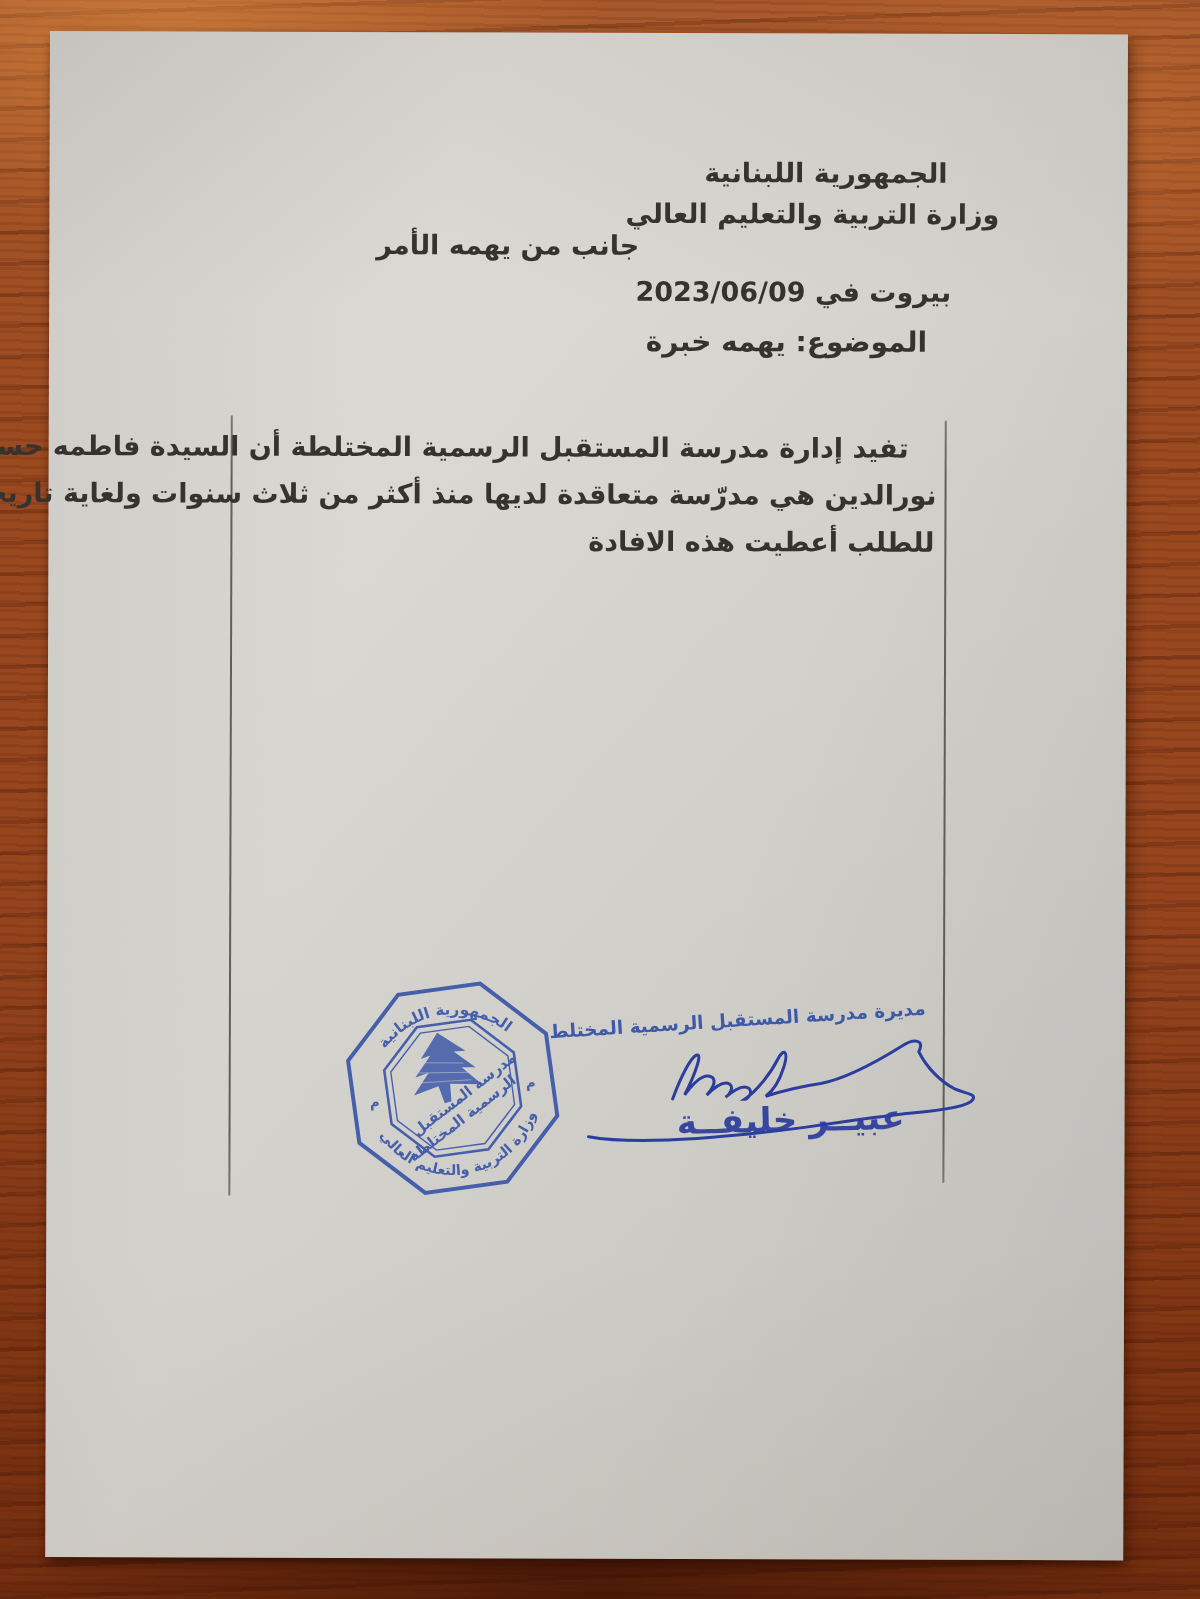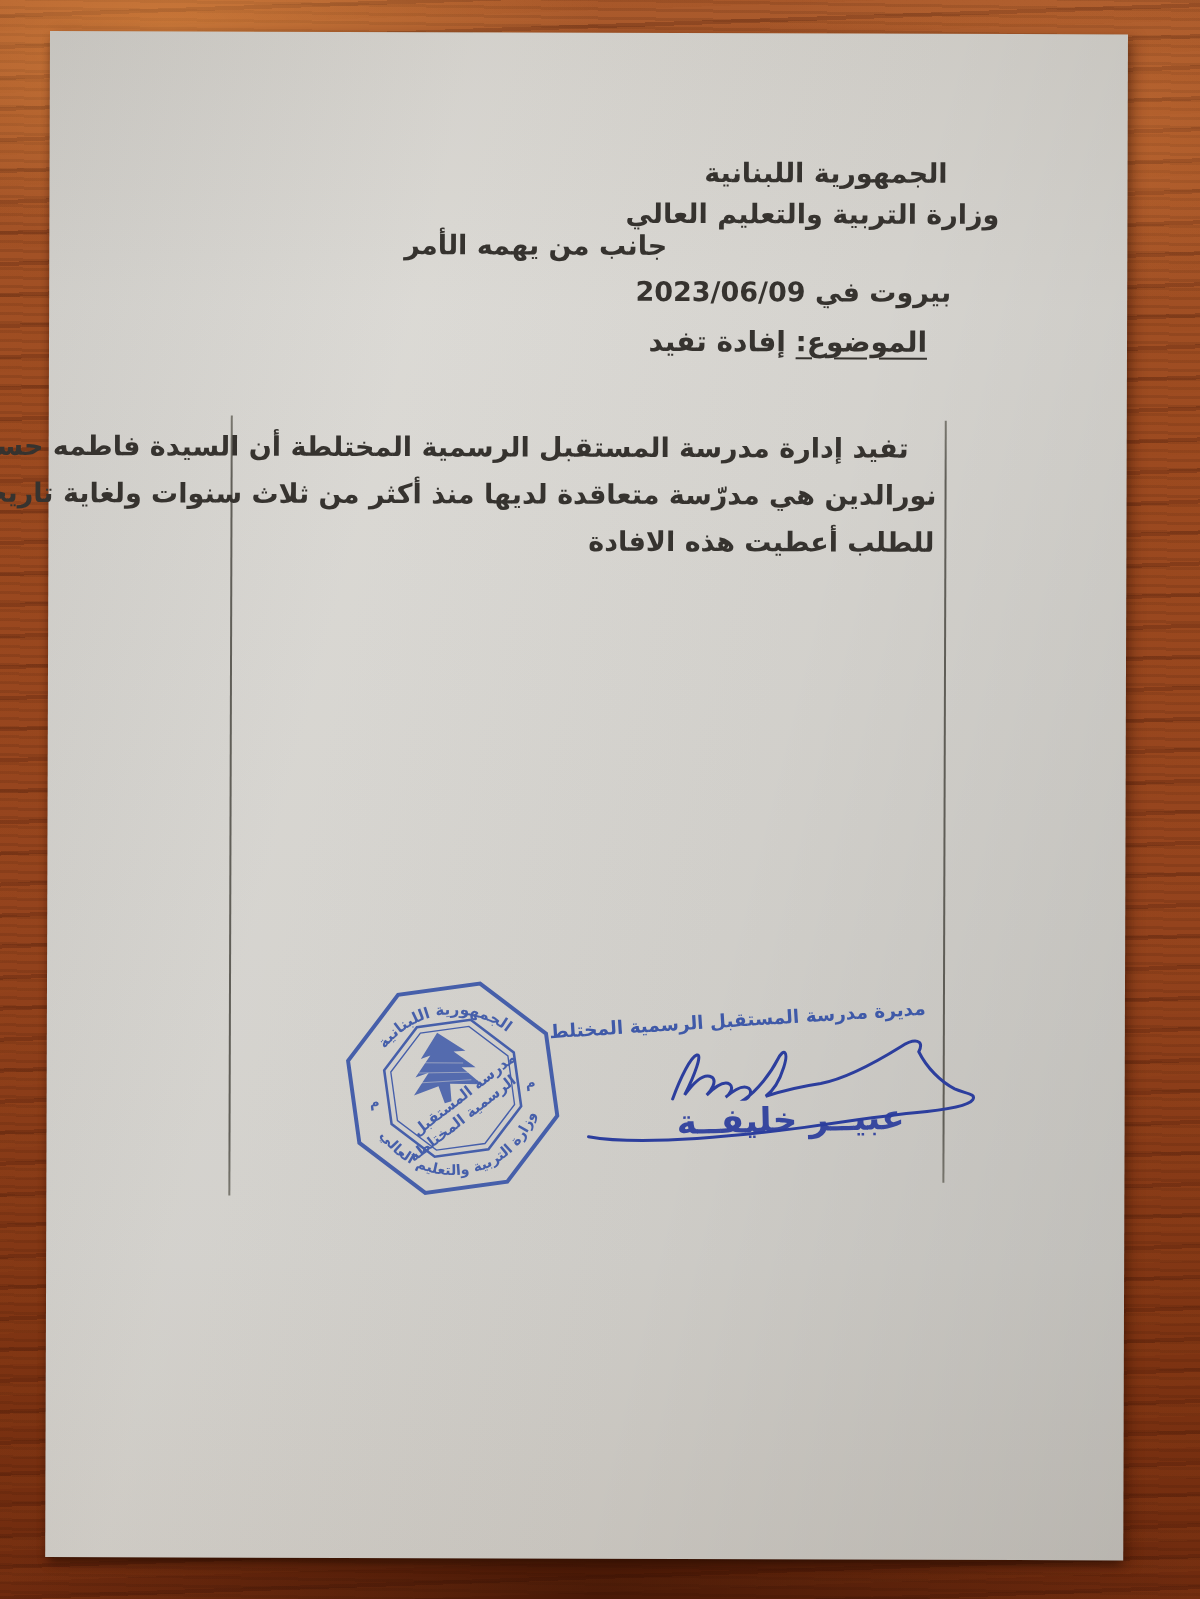--- a/index.html
+++ b/index.html
@@ -31,41 +31,41 @@
   .body-line{font-size:27px;line-height:47px;}
   .vrule{width:2px;background:linear-gradient(to bottom,#6a685f, #4c4a43 8%, #4c4a43 92%, #6a685f);opacity:.85;}
   .sig-title{
     font-size:18.5px;font-weight:700;color:#3350a6;opacity:.92;
     transform:rotate(-3.8deg);transform-origin:left bottom;
   }
   .sig-name{
     font-size:34px;font-weight:700;color:#2c3e9d;opacity:.93;
     letter-spacing:1px;transform:rotate(-1.5deg);
   }
-  .subject-label{text-decoration:underline;text-underline-offset:6px;text-decoration-thickness:2px;}
+  .subject-label{text-underline-offset:6px;text-decoration-thickness:2px;}
   #stamp-svg{transform:rotate(-8deg);opacity:.88;}
   svg text{font-family:"DejaVu Sans",sans-serif;}
 </style>
 </head>
 <body>
 
 <div id="paper">
 
   <div class="abs rtl ink hdr" style="top:124px;right:180px;">الجمهورية اللبنانية</div>
 
   <div class="abs rtl ink hdr" style="top:165px;right:128px;">وزارة التربية والتعليم العالي</div>
 
-  <div class="abs rtl ink hdr" style="top:197px;right:460px;margin-left:45px;">جانب من يهمه الأمر</div>
+  <div class="abs rtl ink hdr" style="top:197px;right:488px;margin-left:45px;">جانب من يهمه الأمر</div>
 
   <div class="abs rtl ink hdr" style="top:243px;right:176px;">بيروت في 2023/06/09</div>
 
   <div class="abs rtl ink" style="top:292px;right:200px;font-size:28px;">
     <span class="subject-label">الموضوع:</span>
     <span> </span>
-    <span>إفادة تفيد</span>
+    <span>يهمه خبرة</span>
   </div>
 
   <div class="abs vrule" style="left:182px;top:384px;height:780px;"></div>
   <div class="abs vrule" style="left:896px;top:387px;height:762px;"></div>
 
   <div class="abs rtl ink body-line" style="top:391px;right:218px;">تفيد إدارة مدرسة المستقبل الرسمية المختلطة أن السيدة فاطمه حسين</div>
   <div class="abs rtl ink body-line" style="top:438px;right:190px;">نورالدين هي مدرّسة متعاقدة لديها منذ أكثر من ثلاث سنوات ولغاية تاريخه.</div>
   <div class="abs rtl ink body-line" style="top:485px;right:192px;">للطلب أعطيت هذه الافادة</div>
 
   <svg id="stamp-svg" class="abs" style="left:288px;top:938px;" width="236" height="236" viewBox="0 0 240 240">

